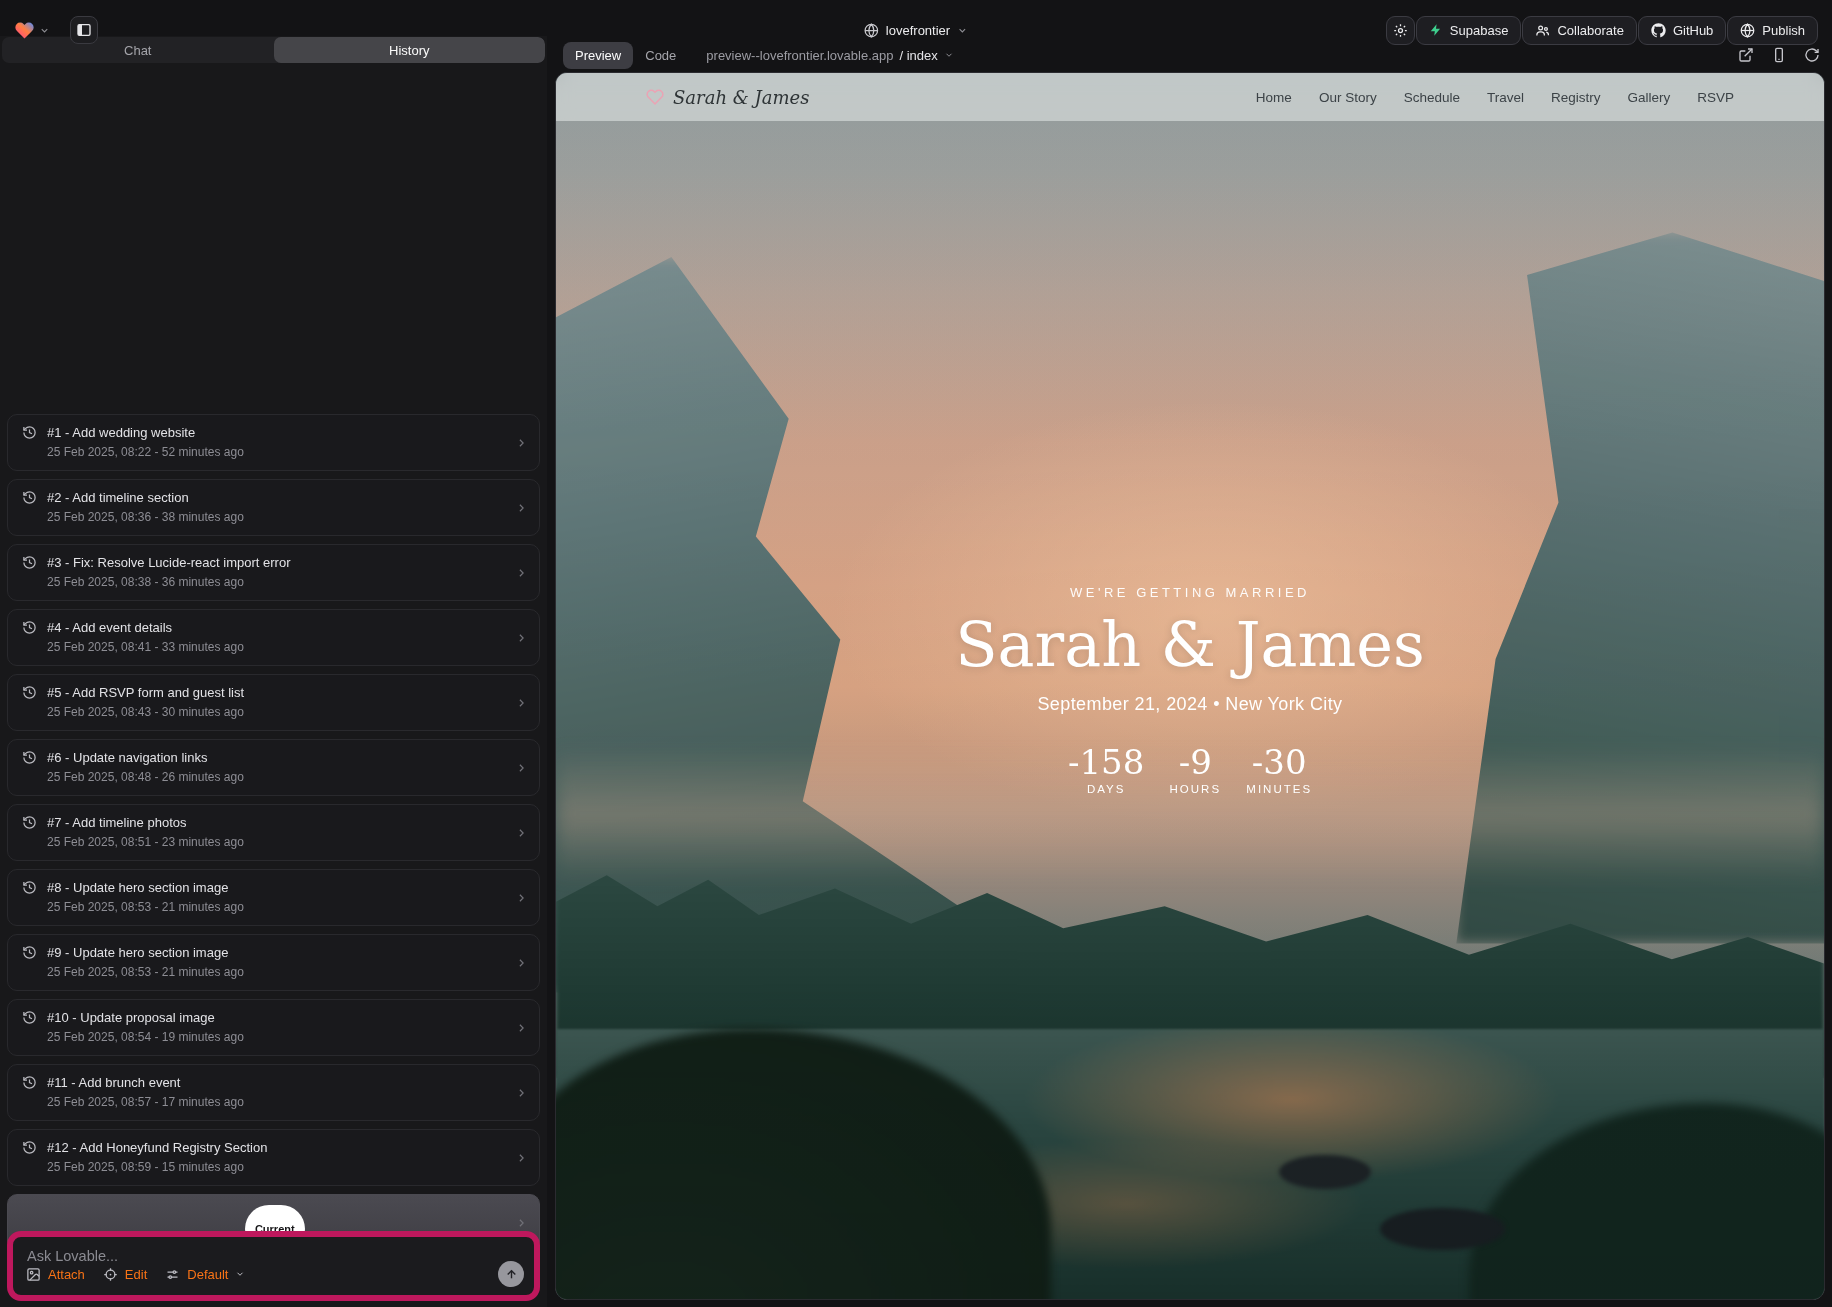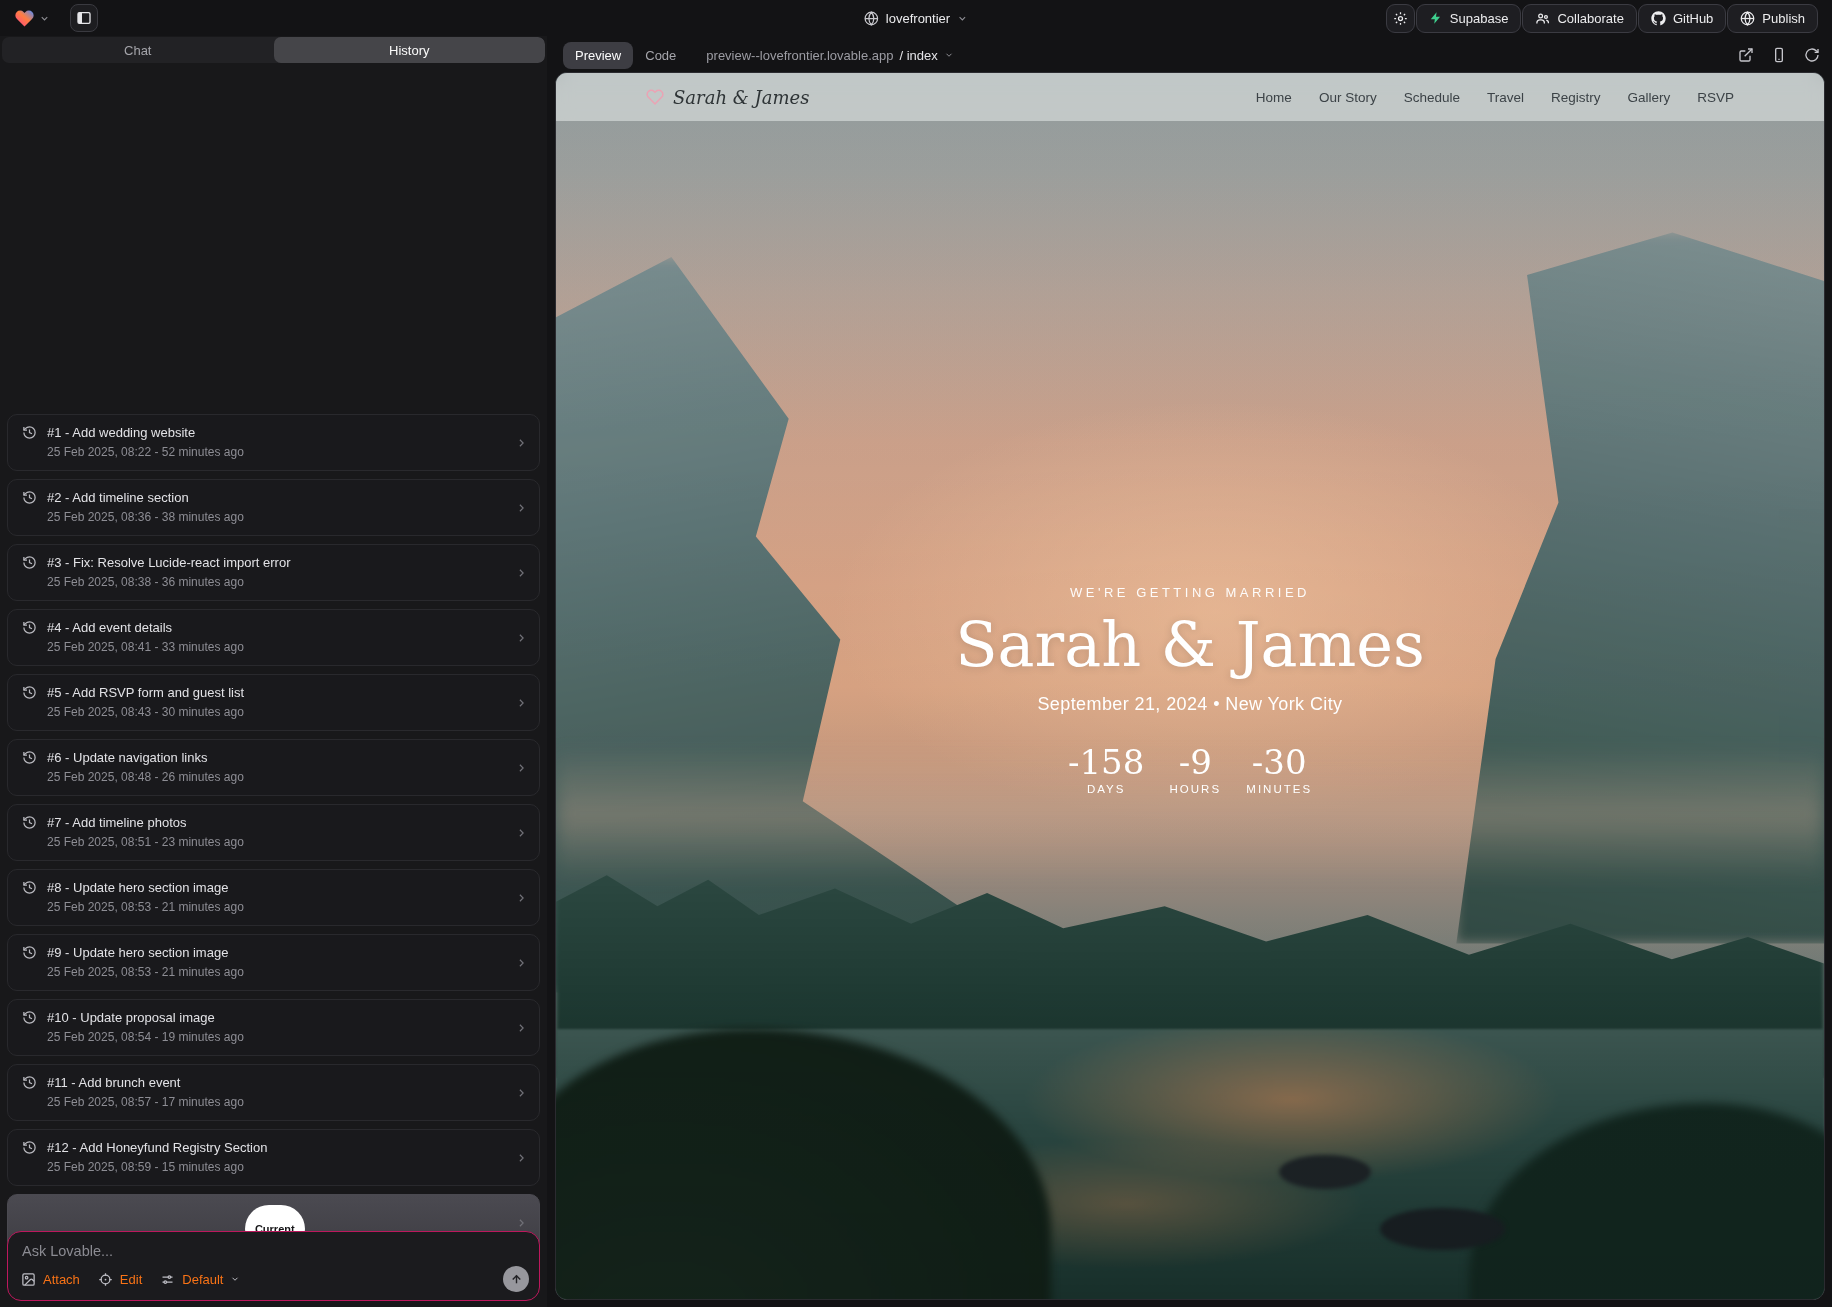--- a/index.html
+++ b/index.html
@@ -1,20 +1,20 @@
 <!DOCTYPE html>
 <html><head>
 <meta charset="utf-8">
 <style>
   * { margin:0; padding:0; box-sizing:border-box; }
   html,body { width:1832px; height:1307px; background:#131315; font-family:"Liberation Sans",sans-serif; overflow:hidden; color:#e8e8ea; }
   svg { display:block; }
 
   
-  .topbar { position:absolute; top:0; left:0; right:0; height:36px; display:flex; align-items:center; padding:0 14px; z-index:20; }
+  .topbar { position:absolute; top:12px; left:0; right:0; height:36px; display:flex; align-items:center; padding:0 14px; z-index:20; }
   .logo-wrap { display:flex; align-items:center; gap:4px; cursor:pointer; }
   .chev { color:#8e8e94; }
   .panel-toggle { margin-left:20px; width:28px; height:28px; border-radius:8px; border:1px solid #3a3a40; background:#1d1d20; display:flex; align-items:center; justify-content:center; color:#e6e6e9; cursor:pointer; }
   .project-pill { position:absolute; left:50%; top:0; height:36px; transform:translateX(-50%); display:flex; align-items:center; gap:7px; color:#ececee; font-size:13px; cursor:pointer; }
   .project-pill .globe { color:#c9c9ce; }
   .top-actions { margin-left:auto; display:flex; align-items:center; gap:1px; }
   .tbtn { height:29px; display:inline-flex; align-items:center; gap:7px; padding:0 12px; background:#1e1e22; border:1px solid #3b3b42; border-radius:9px; color:#ececee; font-size:13px; cursor:pointer; }
   .tbtn.icon-only { width:29px; padding:0; justify-content:center; }
   .tbtn svg { flex:none; }
 
@@ -28,21 +28,21 @@
   .hcard { position:relative; height:57px; border:1px solid #29292d; border-radius:10px; background:#19191c; padding:10px 30px 0 14px; cursor:pointer; }
   .hcard .trow { display:flex; align-items:center; gap:10px; font-size:13px; color:#e2e2e6; }
   .hcard .hicon { color:#b9b9bf; flex:none; }
   .hcard .badge { background:#ffffff; color:#151517; font-size:11px; font-weight:700; padding:18px 10px; border-radius:999px; }
   .hcard .time { margin:5px 0 0 25px; font-size:12px; color:#8d8d94; }
   .hcard .go { position:absolute; right:11px; top:50%; transform:translateY(-50%); color:#707077; }
   .hcard.current { background:linear-gradient(180deg,#4b4a51,#3f3e44); border-color:#4b4a51; }
   .hcard.current .trow { color:#ffffff;align-items:flex-end; }
   .hcard.current .time { color:#b9b9bf; }
 
-  .ask-box { position:absolute; left:7px; right:7px; bottom:6px; height:70px; background:#1b1b1e; border:1px solid #be185d; border-radius:14px; padding:10px 14px; }
+  .ask-box { position:absolute; left:7px; right:7px; bottom:6px; height:70px; background:#1b1b1e; border:6px solid #be185d; border-radius:14px; padding:10px 14px; }
   .ask-input { width:100%; background:transparent; border:none; outline:none; color:#e8e8ea; font-size:14.5px; font-family:"Liberation Sans",sans-serif; }
   .ask-input::placeholder { color:#8b8b92; }
   .ask-row { position:absolute; left:13px; right:10px; bottom:8px; display:flex; align-items:center; gap:18px; font-size:13px; color:#f97316; }
   .ask-act { display:inline-flex; align-items:center; gap:7px; cursor:pointer; }
   .ask-act svg { color:#bdbdc4; }
   .send-btn { margin-left:auto; width:26px; height:26px; border-radius:50%; background:#97979d; color:#222226; display:flex; align-items:center; justify-content:center; cursor:pointer; }
 
   
   .pv-toolbar { position:absolute; left:563px; right:12px; top:40px; height:30px; display:flex; align-items:center; z-index:20; }
   .pv-tab { font-size:13px; padding:6px 12px; border-radius:8px; color:#a6a6ac; cursor:pointer; }

